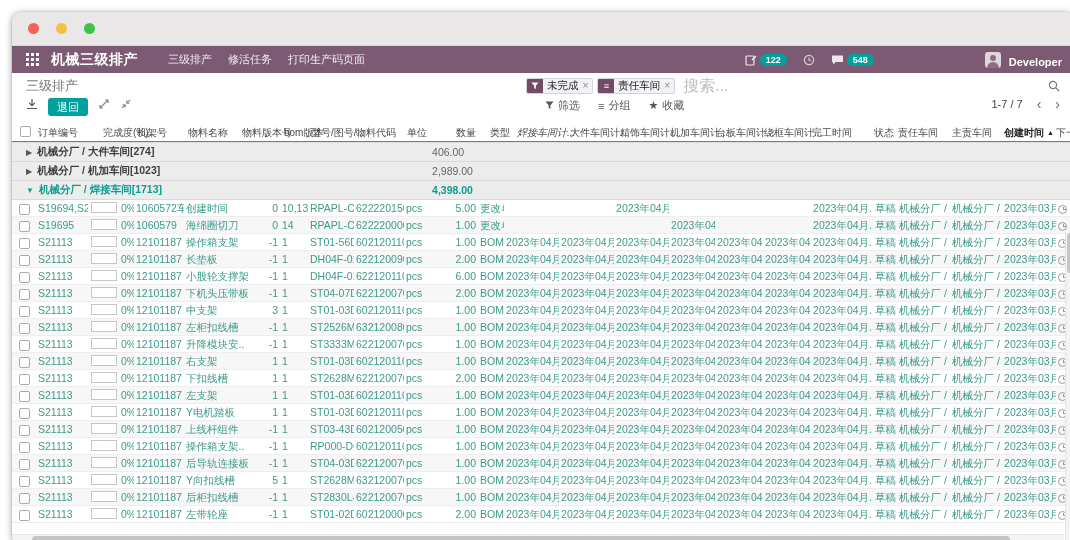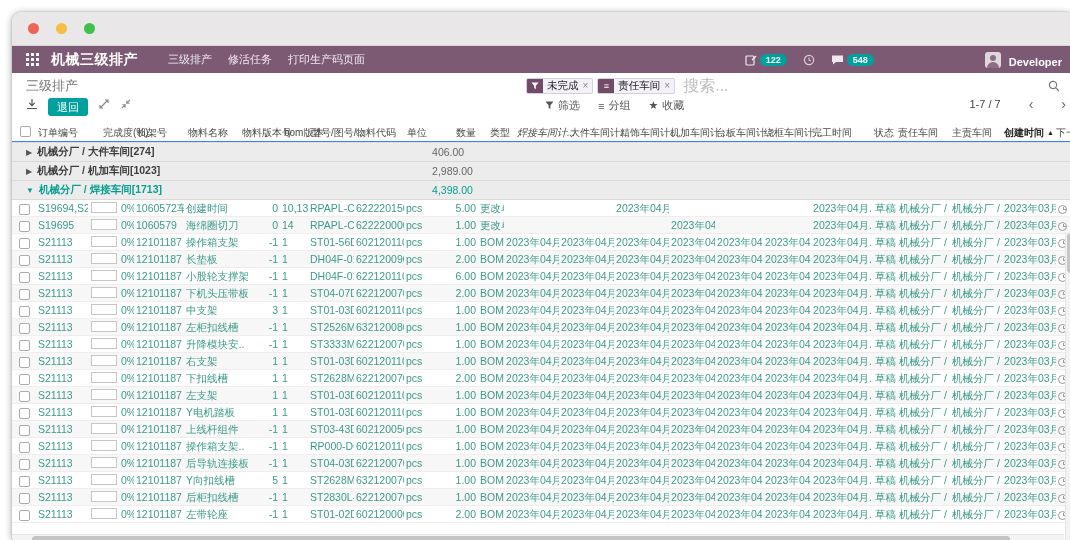--- a/index.html
+++ b/index.html
@@ -33,21 +33,21 @@
   .flabel{font-size:10.5px;color:#222;padding:0 4px;display:flex;align-items:center}
   .fx{font-size:10px;color:#888;padding:0 4px 0 0;display:flex;align-items:center;cursor:pointer}
   .searchinput{flex:1;border:none;outline:none;font-size:16px;color:#555;background:transparent;padding-left:4px}
   .searchinput::placeholder{color:#bdbdbd}
   
   .controlrow{height:24px;position:relative;display:flex;align-items:flex-start;padding:0 14px;background:#fff}
   .tool{display:inline-flex;align-items:center;margin-right:10px;cursor:pointer}
   .backbtn{background:#00a09d;color:#fff;font-size:11px;border:none;border-radius:3px;height:18px;padding:0 9px;margin-right:10px;cursor:pointer}
   .viewctrl{position:absolute;left:533px;display:flex;gap:18px;font-size:11px;color:#555}
   .vitem{display:inline-flex;align-items:center;gap:4px;cursor:pointer}
-  .pagerbox{position:absolute;right:8px;display:flex;align-items:center;gap:28px;font-size:11px;color:#444}
+  .pagerbox{position:absolute;right:14px;display:flex;align-items:center;gap:14px;font-size:11px;color:#444}
   .chev{font-size:14px;color:#666;cursor:pointer;line-height:10px}
   
   .tablearea{position:absolute;top:110px;left:0;right:0;bottom:0;overflow:hidden;background:#fff}
   .thead{position:relative;height:20px;border-bottom:1px solid #3b82f6;font-size:10px;color:#4a4a4a;background:#fff}
   .hcell{position:absolute;top:4px;white-space:nowrap;cursor:pointer}
   .hcell.sorted{font-weight:bold;color:#222}
   .sortarrow{font-style:normal;font-size:7px;margin-left:3px;vertical-align:1px}
   .cb{display:inline-block;width:11px;height:11px;border:1px solid #ababab;border-radius:2px;background:#fff;vertical-align:middle}
   .hcb{position:absolute;left:8px;top:4px}
   table{border-collapse:collapse;table-layout:fixed;width:1066px;font-size:10.5px}
@@ -56,21 +56,21 @@
   tr.data.alt{background:#f7f7f7}
   td.r{text-align:right}
   td.selcell{text-align:center;padding:0}
   .pbox{display:inline-block;width:26px;height:11px;border:1px solid #c6c6c6;background:#fff;margin:0 4px 0 1px;vertical-align:-1px}
   tr.group{background:#ececec}
   tr.group td{border-top:1px solid #dedede;border-bottom:1px solid #d9d9d9;color:#3d3d3d;font-weight:600;font-size:10.5px}
   tr.group .caret{font-size:8px;margin:0 5px 0 12px;color:#555}
   tr.group .gtotal{text-align:right;font-weight:400;color:#666;padding-right:30px}
   tr.group.expanded td{color:#089e90}
   tr.group.expanded .caret{color:#089e90}
-  tr.group.expanded .gtotal{font-weight:400;color:#089e90}
+  tr.group.expanded .gtotal{font-weight:700;color:#089e90}
   .clock{display:inline-block;width:9px;height:9px;border:1px solid #9a9a9a;border-radius:50%;position:relative;vertical-align:middle}
   .clock::before{content:"";position:absolute;left:3.5px;top:1.5px;width:1px;height:3px;background:#9a9a9a}
   .clock::after{content:"";position:absolute;left:3.5px;top:3.5px;width:3px;height:1px;background:#9a9a9a}
   
   .vscroll{position:absolute;top:110px;right:0;bottom:2px;width:9px;background:#f3f3f3;border-left:1px solid #e4e4e4}
   .vthumb{position:absolute;top:1px;left:1px;width:7px;height:40px;border-radius:4px;background:#c6c6c6}
   .hscroll{position:absolute;left:0;right:10px;bottom:0;height:10px;background:#f3f3f3;border-top:1px solid #e6e6e6}
   .hthumb{position:absolute;left:20px;top:1px;height:7px;width:93%;border-radius:4px;background:#c4c4c4}
   svg{display:block}
 </style>

